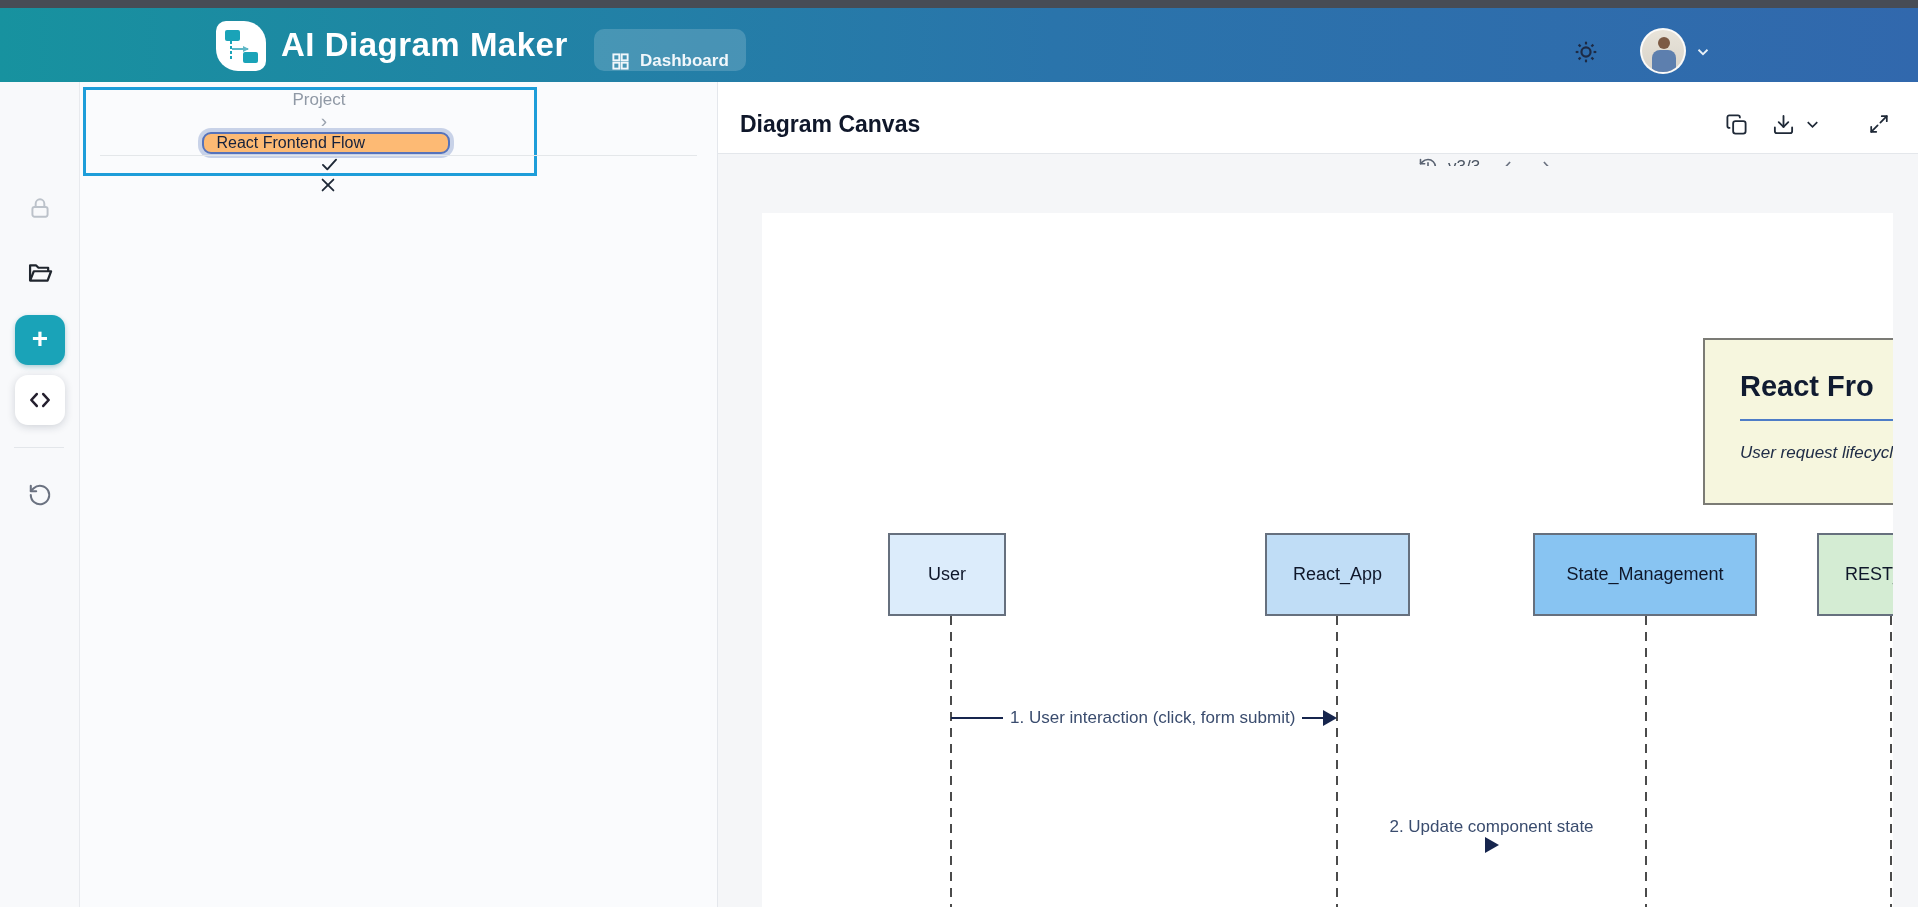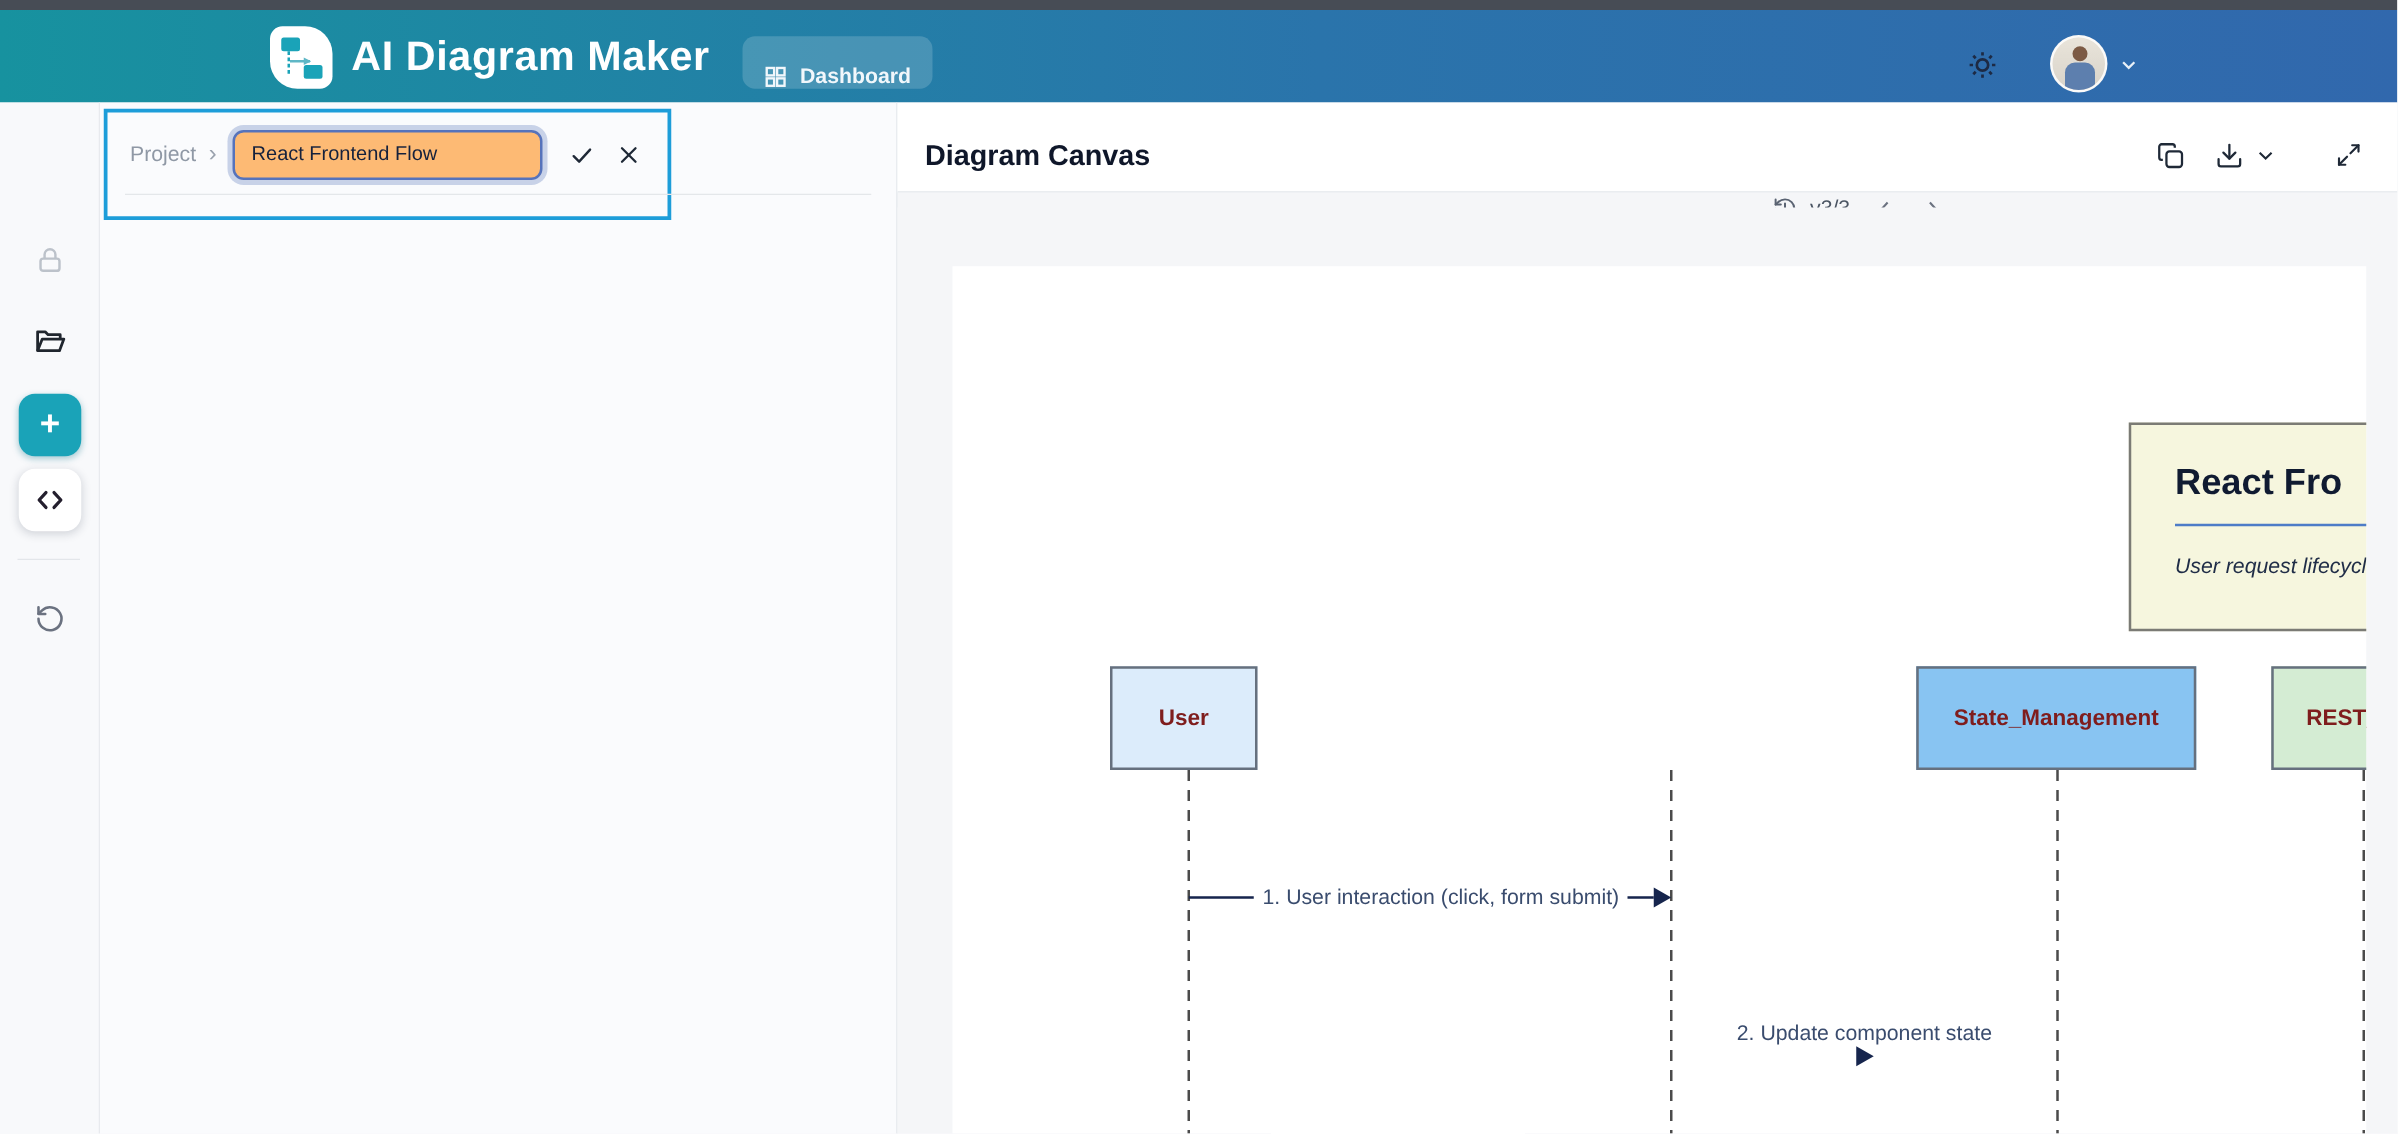--- a/index.html
+++ b/index.html
@@ -37,21 +37,21 @@
   .folder-item { top:166px; color:#20262e; }
   .add-btn { top:233px; background:#1aa3b8; border-radius:13px; color:#ffffff; box-shadow:0 2px 5px rgba(20,120,140,.35); }
   .add-btn .plus { font-size:28px; font-weight:bold; line-height:1; margin-top:-3px; }
   .code-btn { top:293px; background:#ffffff; border-radius:13px; color:#241f2e; box-shadow:0 2px 8px rgba(30,40,60,.18); }
   .rail-divider { position:absolute; left:14px; top:365px; width:50px; height:1px; background:#e3e6ea; }
   .undo-item { top:388px; color:#6b7280; }
 
   
   .panel { position:absolute; left:80px; top:82px; width:638px; height:825px; background:#fafbfd; border-right:1px solid #e4e7ec; }
   .highlight-box { position:absolute; left:3px; top:5px; width:454px; height:89px; border:3px solid #1d9dd9; background:transparent; }
-  .rename-row { position:absolute; left:0; top:0; width:100%; height:68px; display:flex; align-items:center; padding-left:18px; }
+  .rename-row { position:absolute; left:0; top:0; width:100%; height:68px; display:flex; align-items:center; padding-left:18px;flex-direction:column; }
   .crumb { color:#8f98a5; font-size:17px; }
   .crumb-sep { color:#9aa2ae; font-size:19px; margin-left:10px; }
   .name-input { margin-left:13px; width:248px; height:40px; border:2px solid #5673bb; border-radius:9px;
                 box-shadow:0 0 0 4px rgba(86,115,187,.30); padding:0 13px; font-size:16px; color:#15213c;
                 font-family:"Liberation Sans", sans-serif; background:#fdba74; outline:none; }
   .tick-btn { margin-left:21px; color:#1f2937; cursor:pointer; display:flex; }
   .cross-btn { margin-left:17px; color:#1f2937; cursor:pointer; display:flex; }
   .panel-divider { position:absolute; left:20px; top:73px; width:597px; height:1px; background:#e4e7ea; }
 
   
@@ -72,21 +72,21 @@
   .canvas { position:absolute; left:44px; top:47px; width:1131px; height:694px; background:#ffffff; overflow:hidden; cursor:grab; }
 
   
   .note-box { position:absolute; left:941px; top:125px; width:300px; height:167px; background:#f6f6de;
               border:2px solid #7b7b75; padding-left:35px; overflow:hidden; }
   .note-title { margin-top:30px; font-size:29px; font-weight:bold; color:#101b31; white-space:nowrap; }
   .note-hr { margin-top:16px; width:400px; height:2px; background:#4d7cc7; }
   .note-sub { margin-top:22px; font-size:17px; font-style:italic; color:#202d47; white-space:nowrap; }
 
   .actor { position:absolute; top:320px; height:83px; border:2px solid #66707e; display:flex; align-items:center;
-           justify-content:center; font-size:18px; color:#7f1d1d; white-space:nowrap;font-weight:bold; }
+           justify-content:center; font-size:18px; color:#0f172a; white-space:nowrap; }
   .actor-user  { left:126px; width:118px; background:#dcecfb; }
   .actor-react { left:503px; width:145px; background:#c0ddf6; }
   .actor-state { left:771px; width:224px; background:#88c4f2; }
   .actor-rest  { left:1055px; width:150px; background:#d4ecd3; justify-content:flex-start; padding-left:26px; }
 
   .lifeline { position:absolute; top:403px; height:291px; width:2px;
               background:repeating-linear-gradient(to bottom,#4b4b4b 0 9px, transparent 9px 16px); }
   .ll-user  { left:188px; }
   .ll-react { left:574px; }
   .ll-state { left:883px; }
@@ -292,20 +292,21 @@
   <div class="canvas-area">
     <div class="canvas">
 
       <div class="note-box">
         <div class="note-title">React Fro</div>
         <div class="note-hr"></div>
         <div class="note-sub">User request lifecycl</div>
       </div>
 
       <div class="actor actor-user">User</div>
+      <div class="actor actor-react">React_App</div>
       <div class="actor actor-state">State_Management</div>
       <div class="actor actor-rest">REST_</div>
 
       <div class="lifeline ll-user"></div>
       <div class="lifeline ll-react"></div>
       <div class="lifeline ll-state"></div>
       <div class="lifeline ll-rest"></div>
 
       <div class="message msg-1">
         <div class="seg lead"></div>

